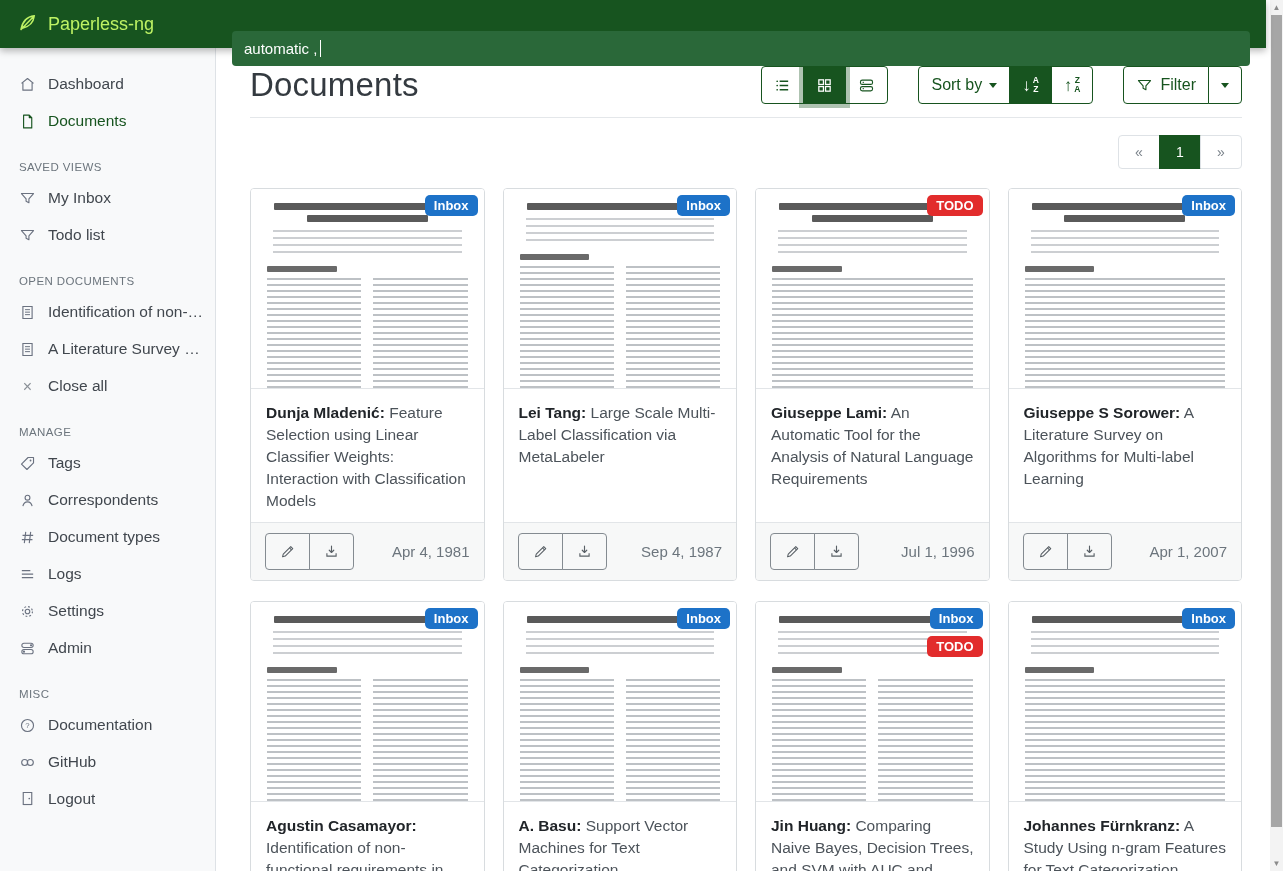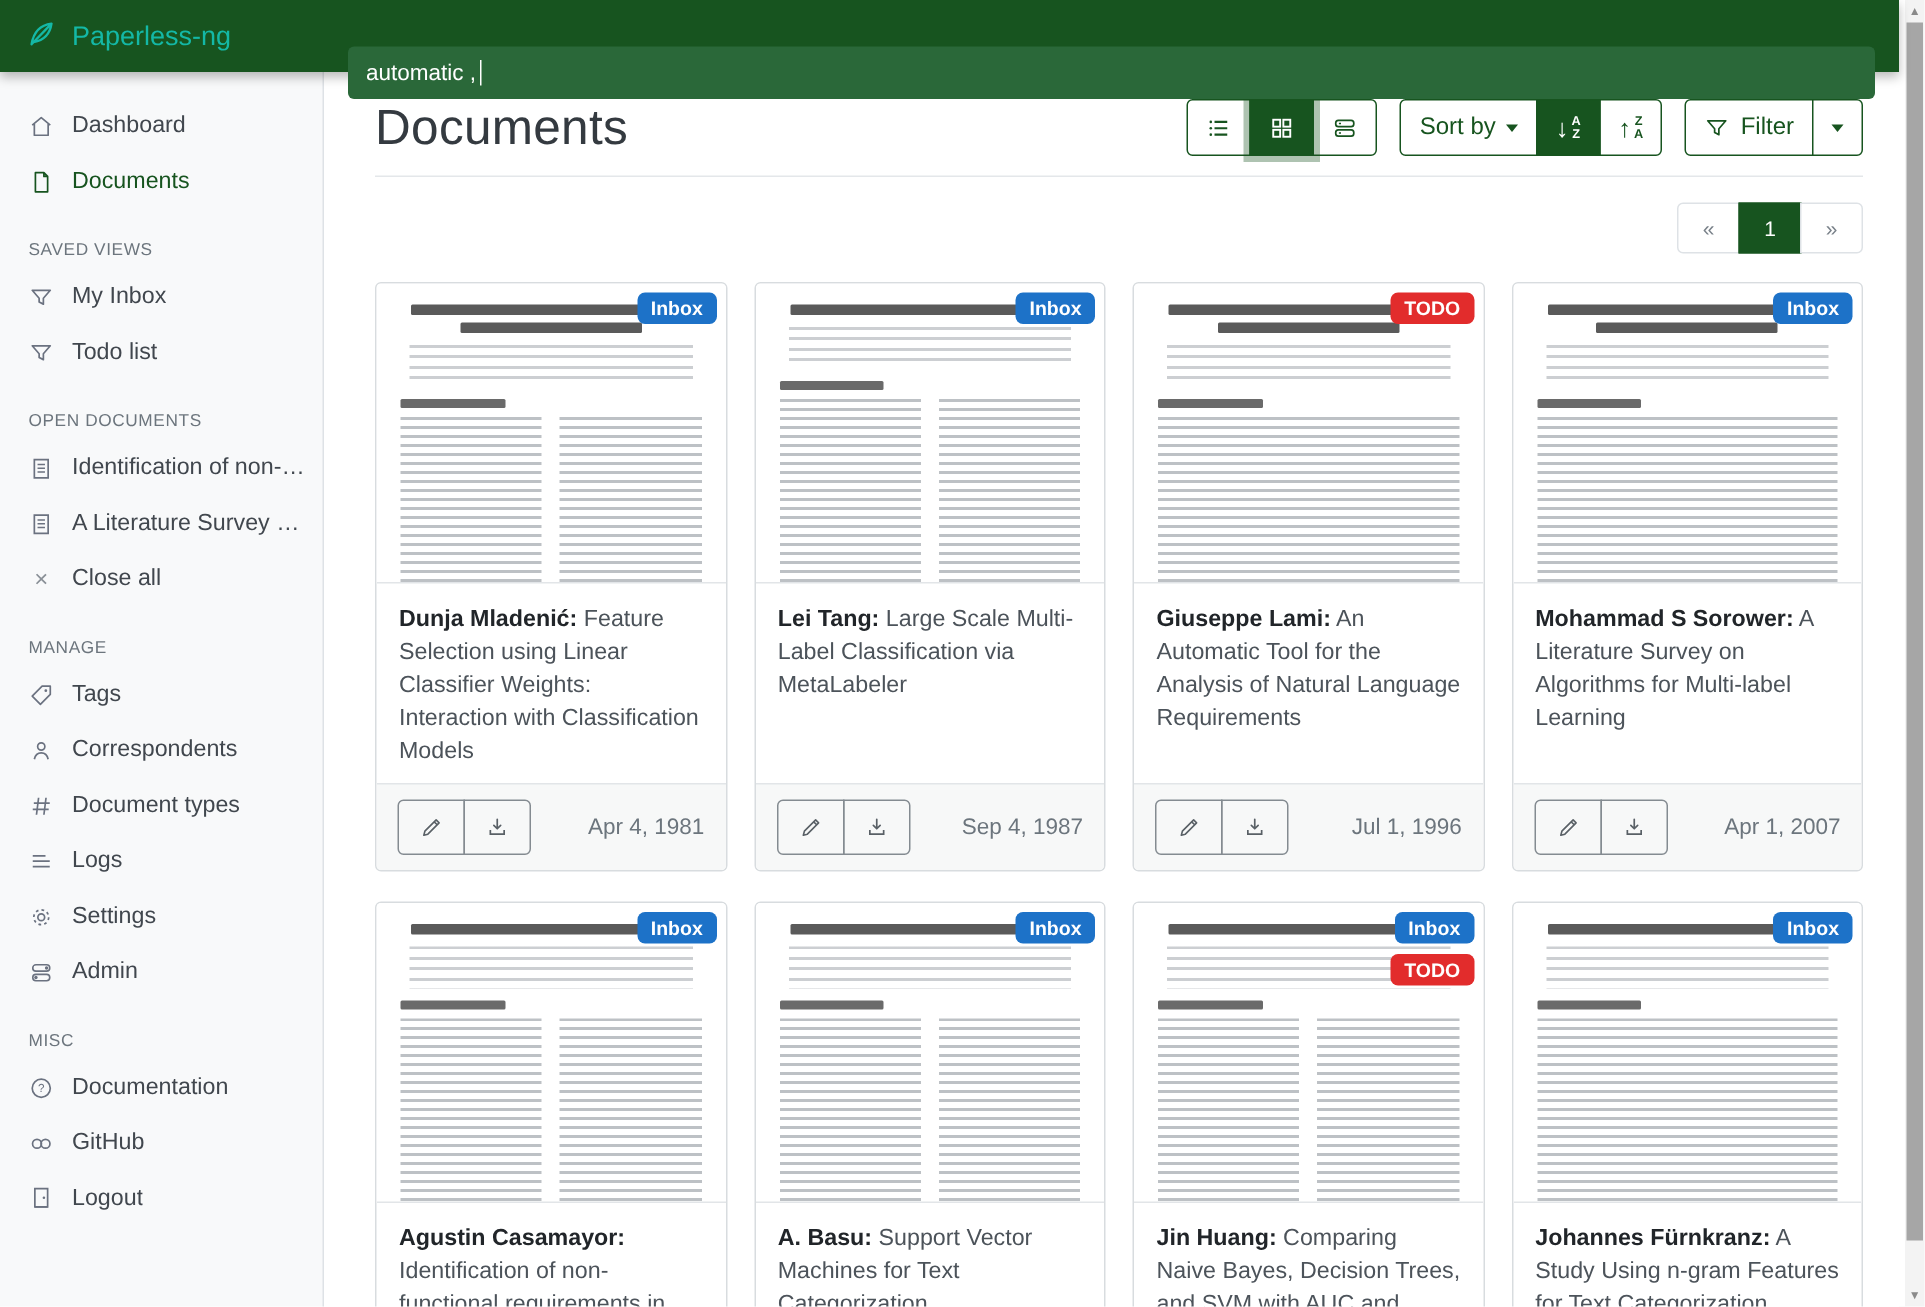--- a/index.html
+++ b/index.html
@@ -4,21 +4,21 @@
 <style>
   * { margin:0; padding:0; box-sizing:border-box; }
   html,body { width:1283px; height:871px; overflow:hidden; background:#fff;
     font-family:"Liberation Sans", sans-serif; }
   .app { position:absolute; left:0; top:0; width:1266px; height:871px; }
 
   
   .topbar { position:relative; z-index:6; height:48px; display:flex; align-items:stretch;
     background:#17541f; box-shadow:0 3px 7px rgba(0,0,0,.28); }
   .brand { width:216px; display:flex; align-items:center; gap:10px; padding-left:16px;
-    color:#14b8a6; font-size:18px; flex:none; }
+    color:#bef264; font-size:18px; flex:none; }
   .brand svg { width:22px; height:22px; }
   .search-wrap { flex:1; display:flex; align-items:center; padding:0 16px 0 16px;margin-top:48px; }
   .search-input { flex:1; height:35px; background:#2a6839; border-radius:4px;
     display:flex; align-items:center; padding:0 12px; color:#fff; font-size:15px; cursor:text; }
   .caret-bar { display:inline-block; width:1px; height:17px; background:#fff; margin-left:3px; }
 
   
   .content-row { display:flex; height:823px; }
   .sidebar { width:216px; flex:none; background:#f8f9fa; border-right:1px solid #dee2e6;
     padding-top:18px; overflow:hidden; }
@@ -37,21 +37,21 @@
 
   
   .page-head { display:flex; align-items:center; justify-content:space-between; margin-bottom:13px; }
   h1.title { font-size:33px; font-weight:400; color:#343a40; letter-spacing:.2px; }
   .head-tools { display:flex; gap:14px; align-items:center; }
 
   .btn-group { display:inline-flex; }
   .btn { display:inline-flex; align-items:center; justify-content:center; gap:7px;
     height:38px; padding:0 12px; border:1px solid #17541f; background:#fff; color:#17541f;
     font-size:16px; cursor:pointer; margin-left:-1px; position:relative; }
-  .btn-group .btn:first-child { margin-left:1px; border-radius:4px 0 0 4px; }
+  .btn-group .btn:first-child { margin-left:16px; border-radius:4px 0 0 4px; }
   .btn-group .btn:last-child { border-radius:0 4px 4px 0; }
   .btn.active { background:#17541f; color:#fff; z-index:1; }
   .btn.focus-ring { box-shadow:0 0 0 4px rgba(23,84,31,.35); z-index:2; }
   .btn svg { width:17px; height:17px; }
   .tri-down { width:0; height:0; border-left:4.5px solid transparent; border-right:4.5px solid transparent;
     border-top:5px solid currentColor; display:inline-block; }
   .sort-glyph { display:inline-flex; align-items:center; gap:2px; }
   .sort-glyph .arrow { font-size:17px; line-height:1; }
   .sort-glyph .stack { display:flex; flex-direction:column; font-size:8.5px; font-weight:700; line-height:1.05; }
 
@@ -504,21 +504,21 @@
           <div class="thumb">
             <div class="t-title"></div>
               <div class="t-title short"></div>
               <div class="t-byline"></div>
               <div class="t-head"></div>
             <div class="t-cols">
                 <div class="t-col"></div>
               </div>
           </div>
           <div class="card-body">
-            <span class="author">Mohammad S Sorower:</span>
+            <span class="author">Giuseppe S Sorower:</span>
             <span>A Literature Survey on Algorithms for Multi-label Learning</span>
           </div>
           <div class="card-foot">
             <div class="mini-group">
               <button class="mini-btn">
                   <svg viewBox="0 0 24 24">
                     <use href="#i-pencil"></use>
                   </svg>
                 </button>
               <button class="mini-btn">

